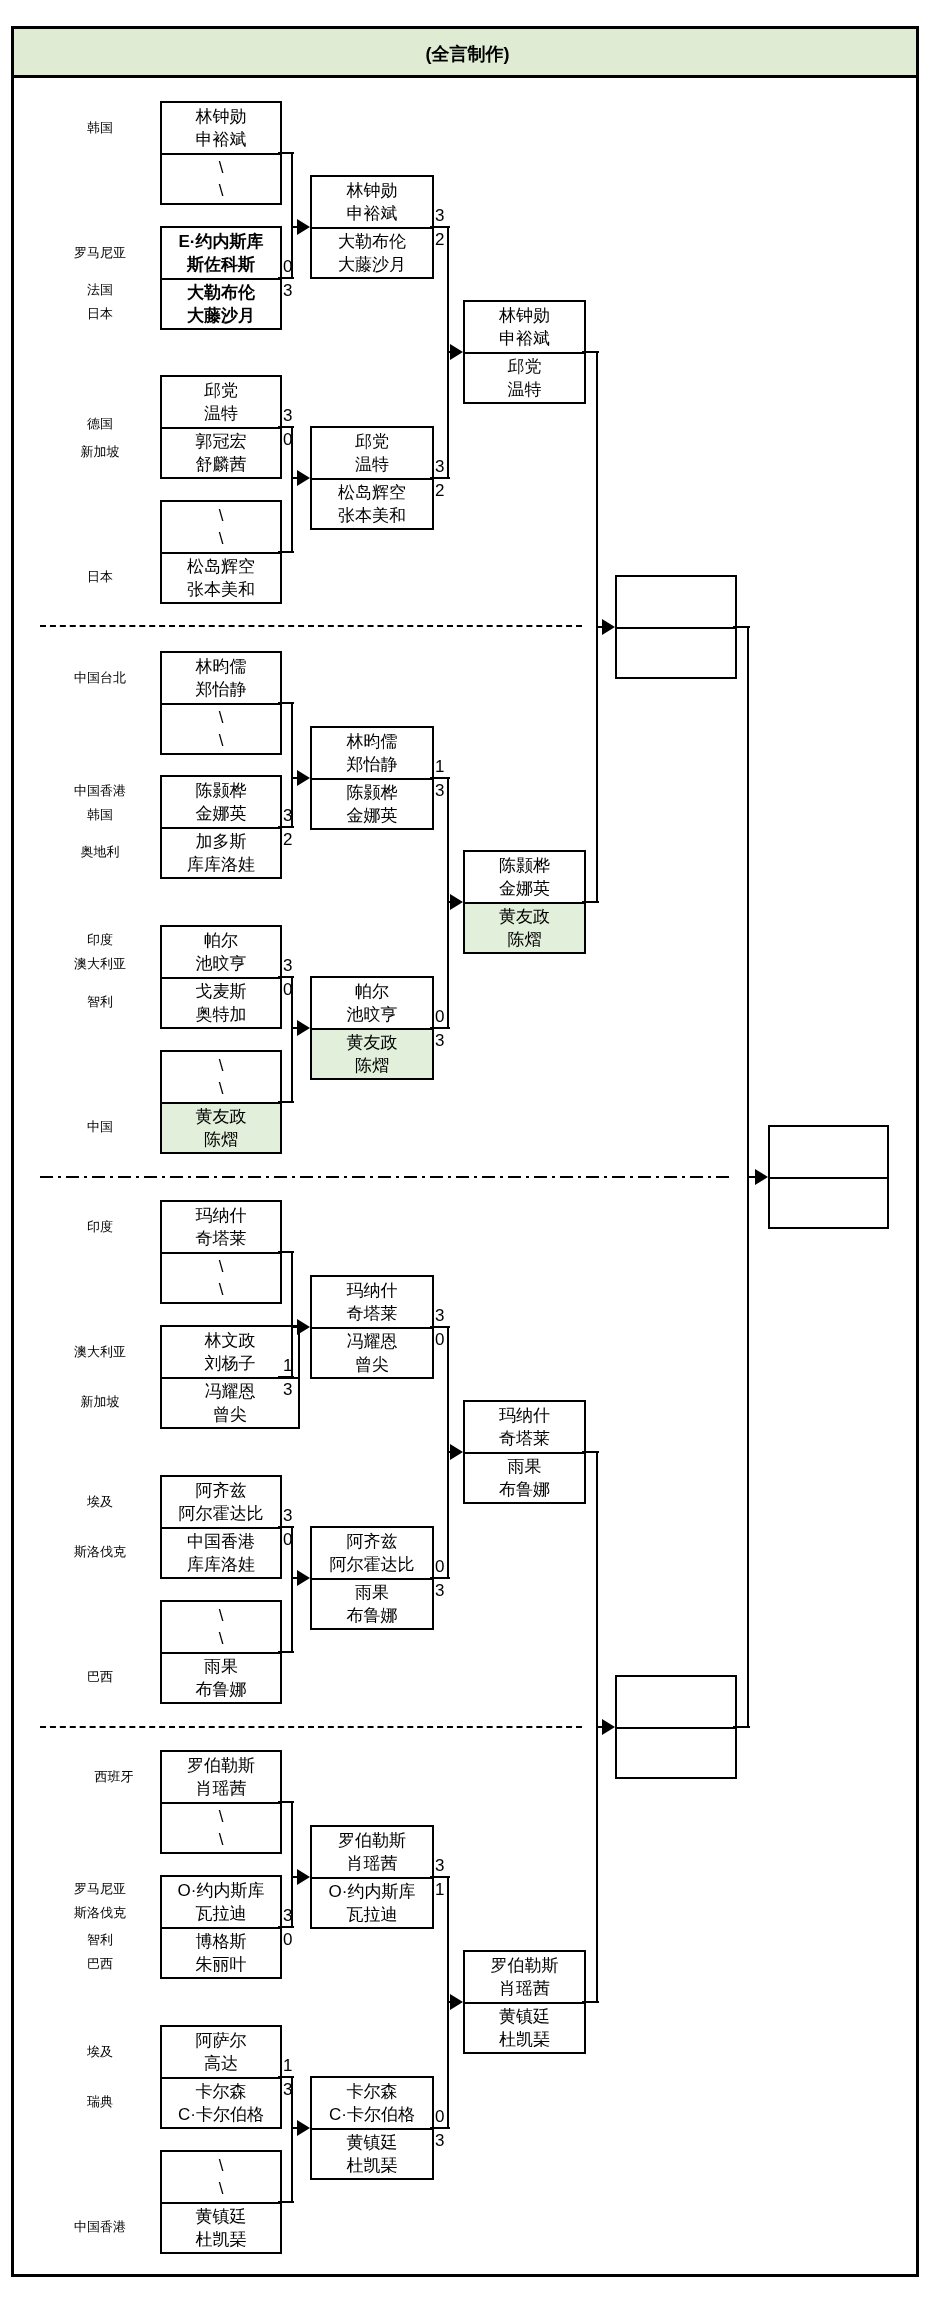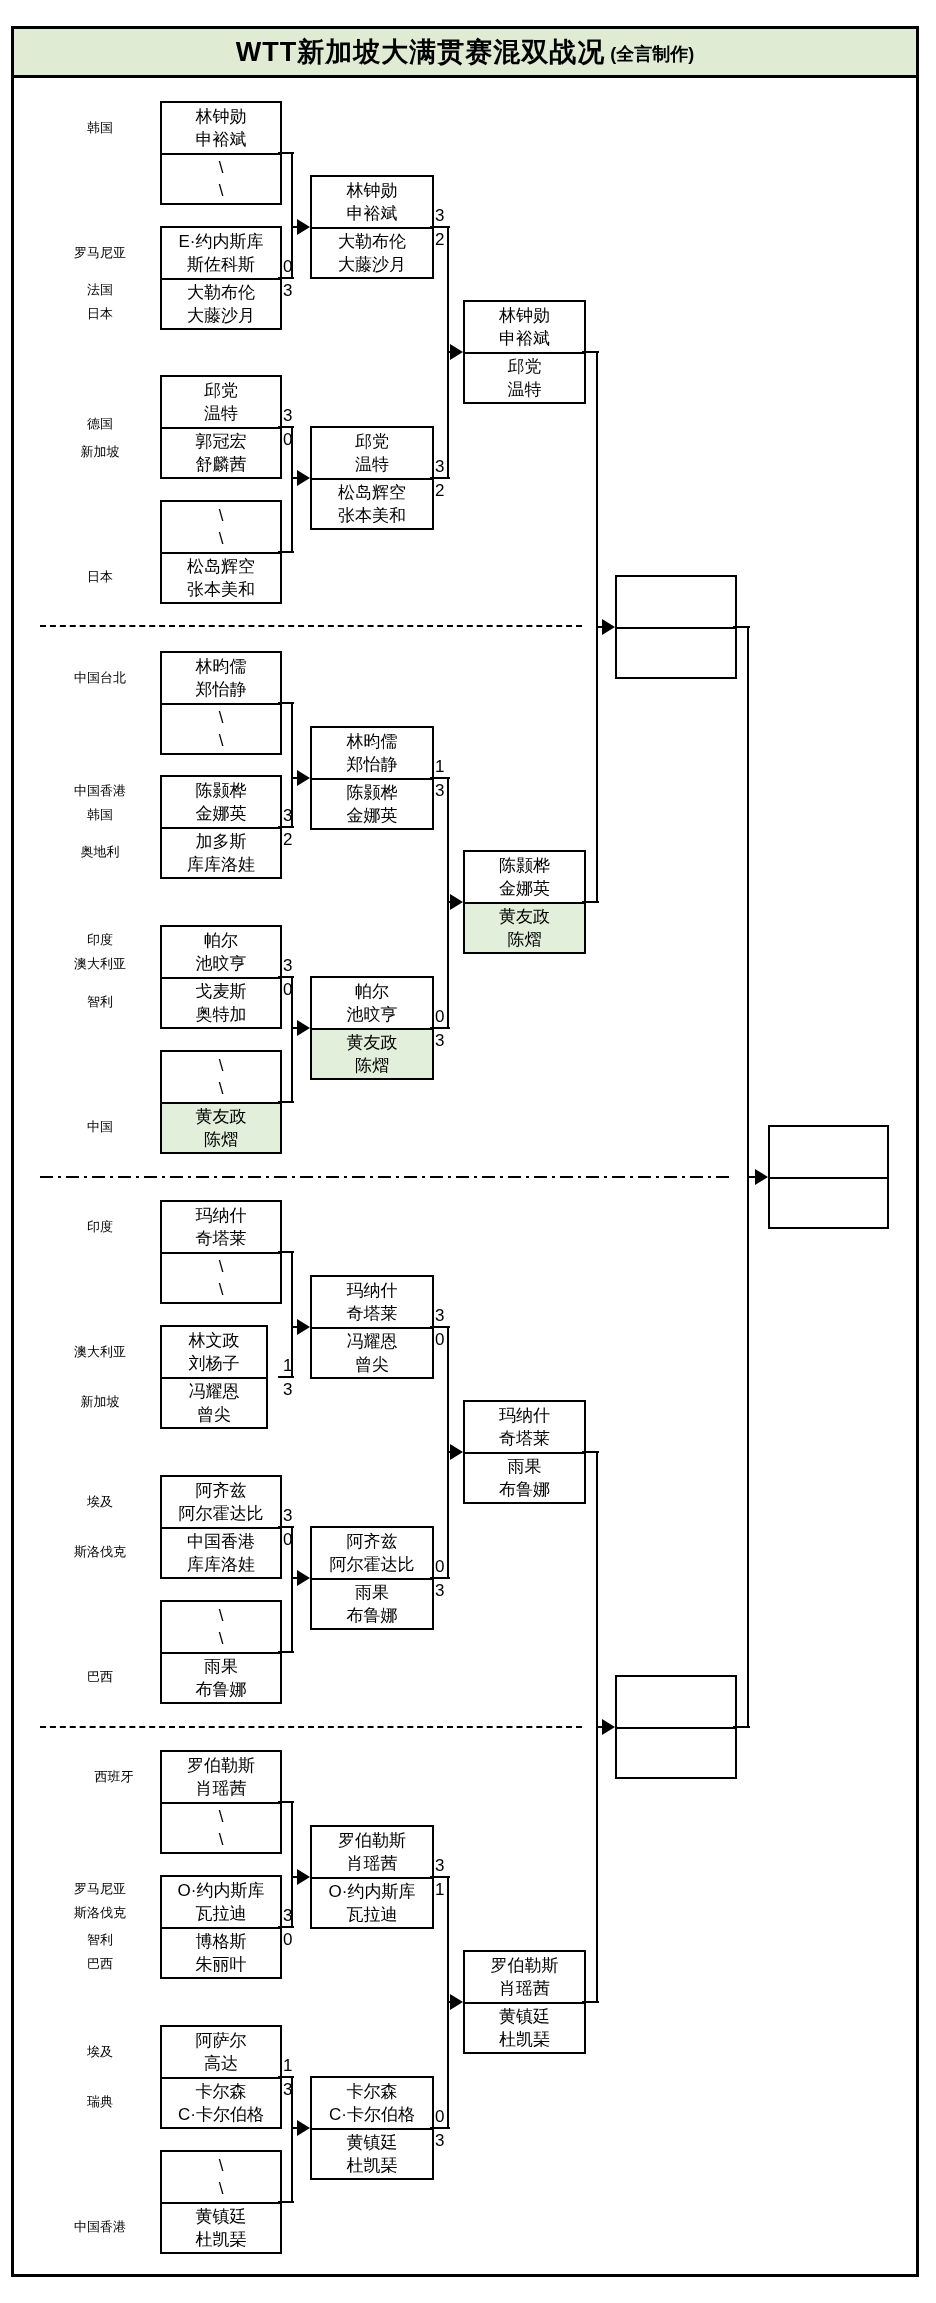--- a/index.html
+++ b/index.html
@@ -30,21 +30,20 @@
     border-left:13px solid #000;}
   .sep-dashed{position:absolute;height:0;border-top:2px dashed #000;}
   .sep-dashdot{position:absolute;height:2px;
     background:repeating-linear-gradient(90deg,#000 0 13px,transparent 13px 18px,#000 18px 21px,transparent 21px 26px);}
 </style>
 </head>
 <body style="--title-bg: #dfecd3; --cell-green: #e2efda;">
 
 <div class="frame"></div>
 <div class="title-bar">
-  <span class="title-main">WTT新加坡大满贯赛混双战况</span>
   <span class="title-suffix">(全言制作)</span>
 </div>
 <div id="bracket">
     <div class="country-label" style="left: 100px; top: 128px;">韩国</div>
     <div class="country-label" style="left: 100px; top: 253px;">罗马尼亚</div>
     <div class="country-label" style="left: 100px; top: 290px;">法国</div>
     <div class="country-label" style="left: 100px; top: 314px;">日本</div>
     <div class="country-label" style="left: 100px; top: 424px;">德国</div>
     <div class="country-label" style="left: 100px; top: 452px;">新加坡</div>
     <div class="country-label" style="left: 100px; top: 577px;">日本</div>
@@ -73,21 +72,21 @@
     <div class="bx" style="left: 160px; top: 101px; width: 122px;">
       <div class="cell">
         <div>林钟勋</div>
         <div>申裕斌</div>
       </div>
       <div class="cell c2">
         <div>\</div>
         <div>\</div>
       </div>
     </div>
-    <div class="bx" style="left: 160px; top: 226px; width: 122px;">
+    <div class="bx" style="left: 160px; top: 226px; width: 122px; font-weight: bold;">
       <div class="cell">
         <div>E·约内斯库</div>
         <div>斯佐科斯</div>
       </div>
       <div class="cell c2">
         <div>大勒布伦</div>
         <div>大藤沙月</div>
       </div>
     </div>
     <div class="bx" style="left: 160px; top: 375px; width: 122px;">
@@ -153,21 +152,21 @@
     <div class="bx" style="left: 160px; top: 1200px; width: 122px;">
       <div class="cell">
         <div>玛纳什</div>
         <div>奇塔莱</div>
       </div>
       <div class="cell c2">
         <div>\</div>
         <div>\</div>
       </div>
     </div>
-    <div class="bx" style="left: 160px; top: 1325px; width: 108px;">
+    <div class="bx" style="left: 160px; top: 1325px; width: 140px;">
       <div class="cell">
         <div>林文政</div>
         <div>刘杨子</div>
       </div>
       <div class="cell c2">
         <div>冯耀恩</div>
         <div>曾尖</div>
       </div>
     </div>
     <div class="bx" style="left: 160px; top: 1475px; width: 122px;">

